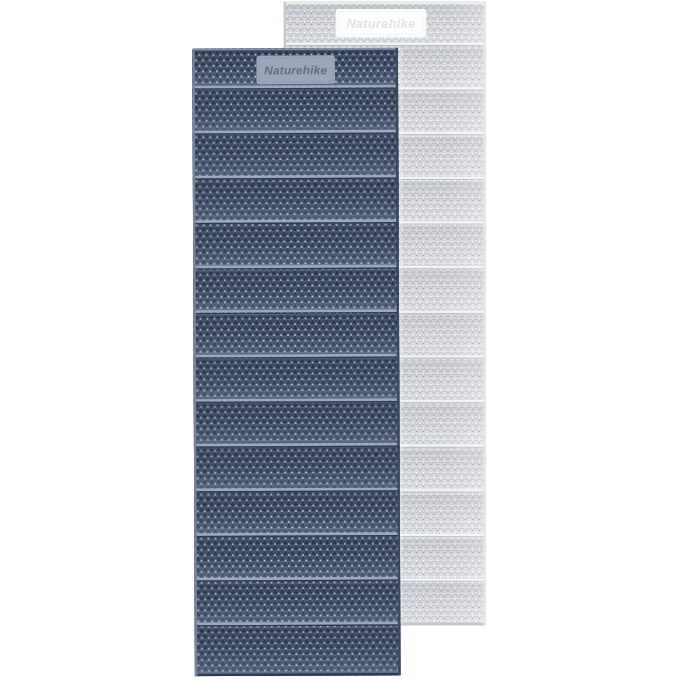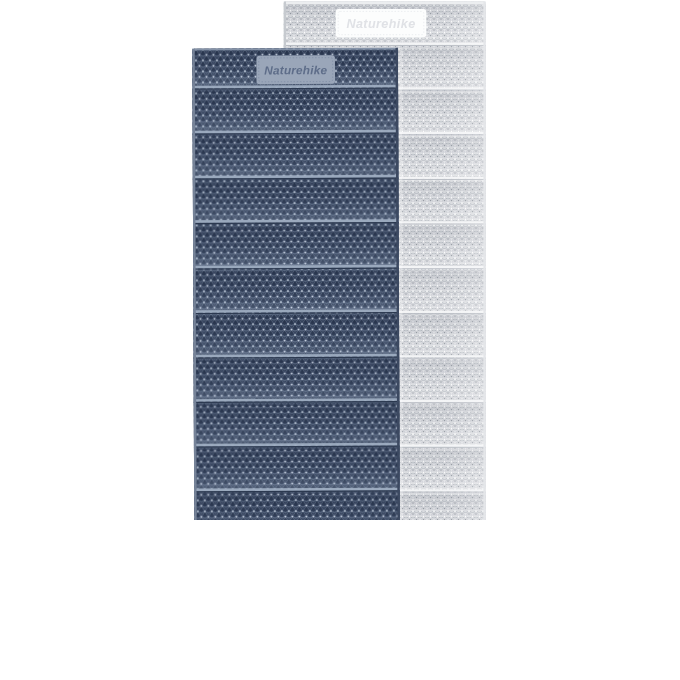--- a/index.html
+++ b/index.html
@@ -1,16 +1,16 @@
 <!DOCTYPE html>
 <html><head>
 <meta charset="utf-8">
 <style>
   html,body{margin:0;padding:0;background:#ffffff;}
-  .wrap{position:relative;width:680px;height:520px;background:#ffffff;overflow:hidden;}
+  .wrap{position:relative;width:680px;height:680px;background:#ffffff;overflow:hidden;}
 </style>
 </head>
 <body>
 <div class="wrap">
 <svg width="680" height="680" viewBox="0 0 680 680" xmlns="http://www.w3.org/2000/svg">
   <defs>
     <radialGradient id="rgd" cx="0.5" cy="0.5" r="0.5">
       <stop offset="0%" stop-color="#2a374f"></stop>
       <stop offset="60%" stop-color="#2f3c56"></stop>
       <stop offset="100%" stop-color="#42506a"></stop>

